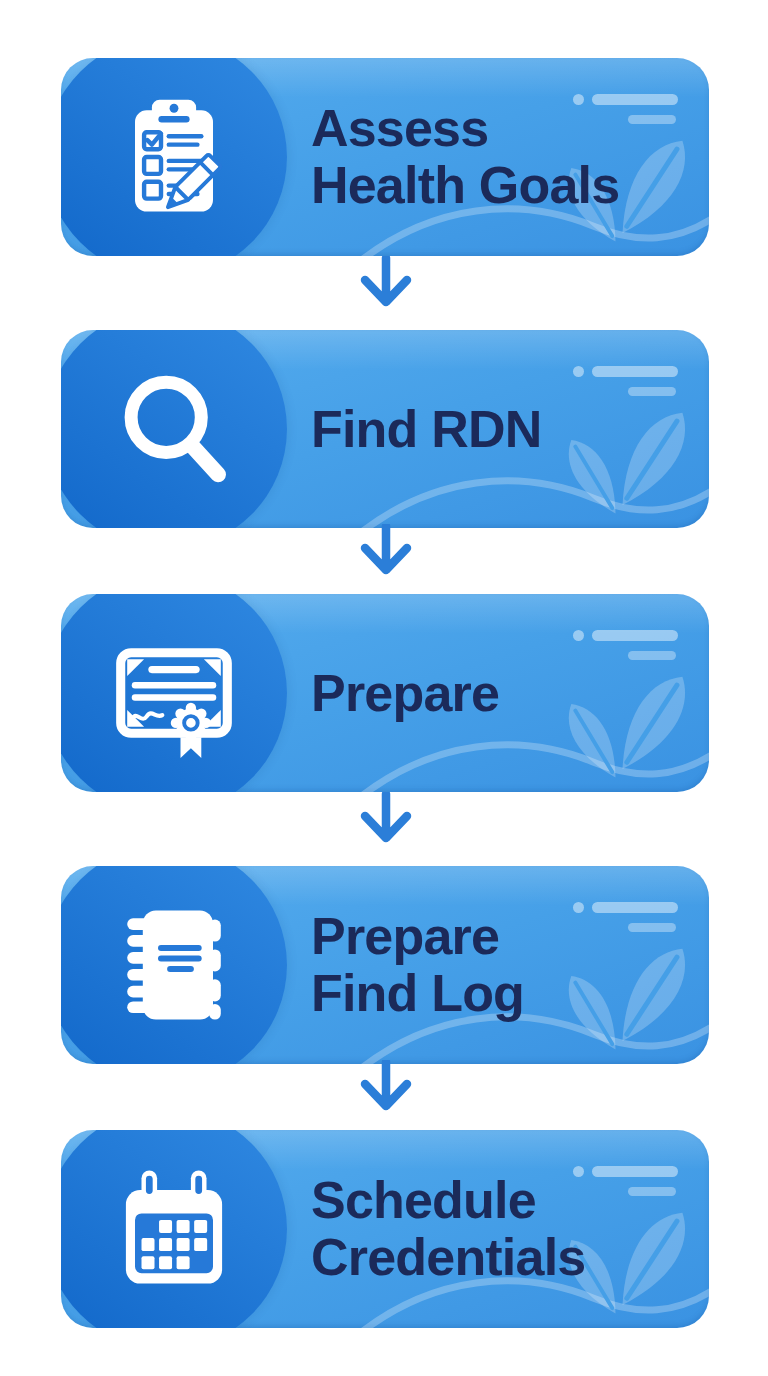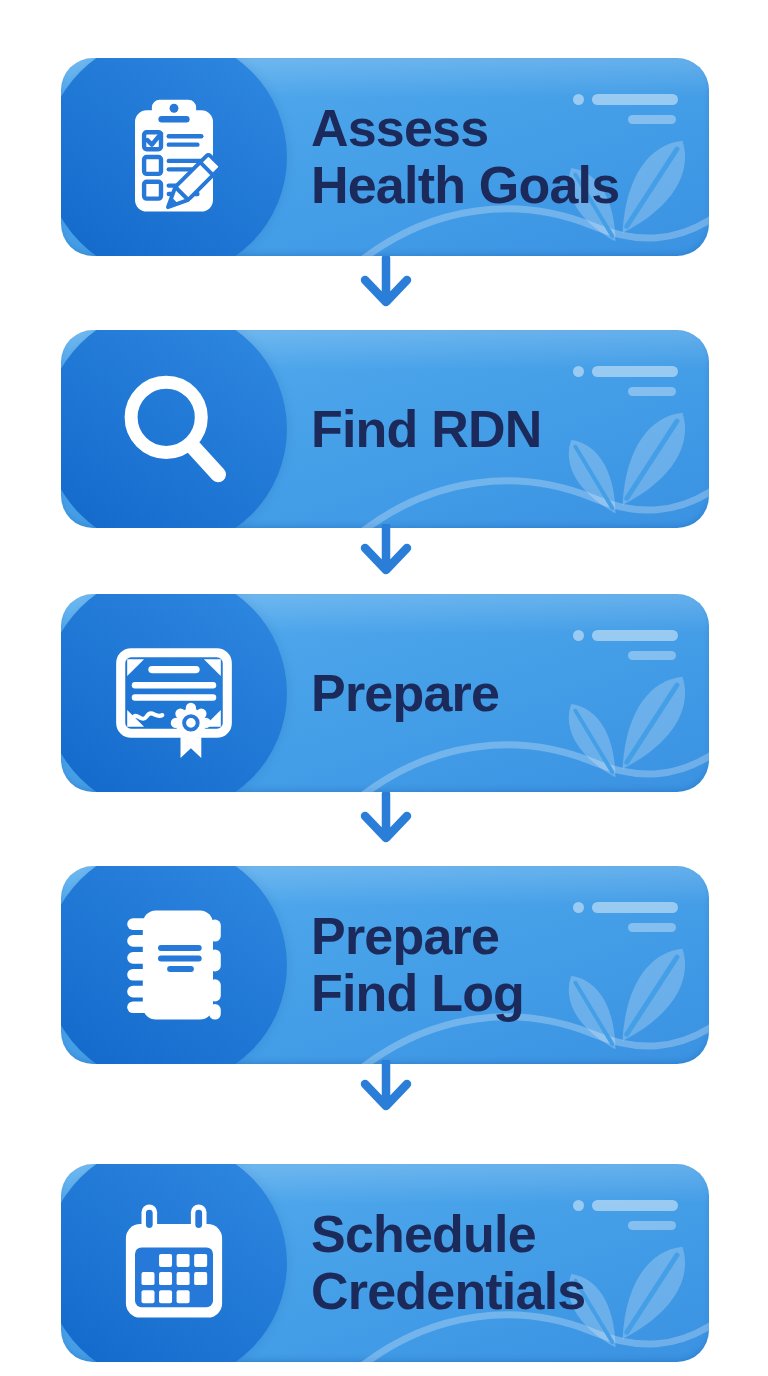--- a/index.html
+++ b/index.html
@@ -248,21 +248,21 @@
     <div class="title">
       <div class="line">Prepare</div>
       <div class="line">Find Log</div>
     </div>
   </section>
 
   <svg class="arrow" style="top:1060px" viewBox="0 0 56 64" aria-hidden="true">
     <path d="M28 2 V40 M7 24 L28 46 L49 24"></path>
   </svg>
 
-  <section class="card" style="top:1164px">
+  <section class="card" style="top:1130px">
     <svg class="wave" viewBox="0 0 648 198" aria-hidden="true">
       <path d="M298 204 C 372 146 458 138 532 168 C 578 187 616 183 652 160"></path>
     </svg>
     <svg class="leaves" viewBox="0 0 170 150" aria-hidden="true">
       <g transform="translate(108,66) rotate(33)">
           <path class="leaf" d="M0 -54 C 25 -34 29 6 0 56 C -29 6 -25 -34 0 -54 Z"></path>
           <path class="vein" d="M0 -44 L0 48"></path>
         </g>
       <g transform="translate(48,84) rotate(-31) scale(0.78)">
           <path class="leaf" d="M0 -54 C 25 -34 29 6 0 56 C -29 6 -25 -34 0 -54 Z"></path>

